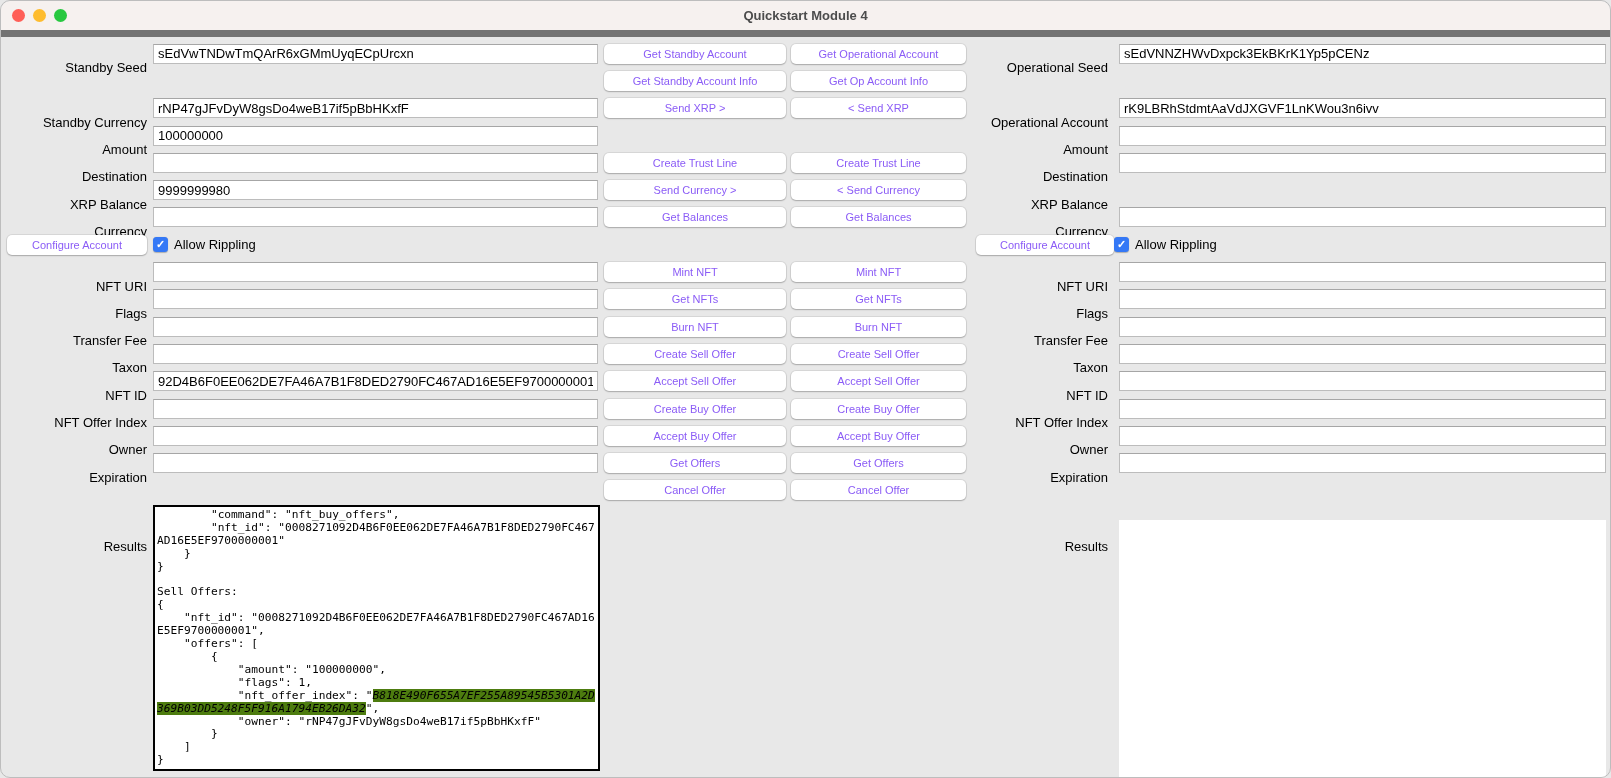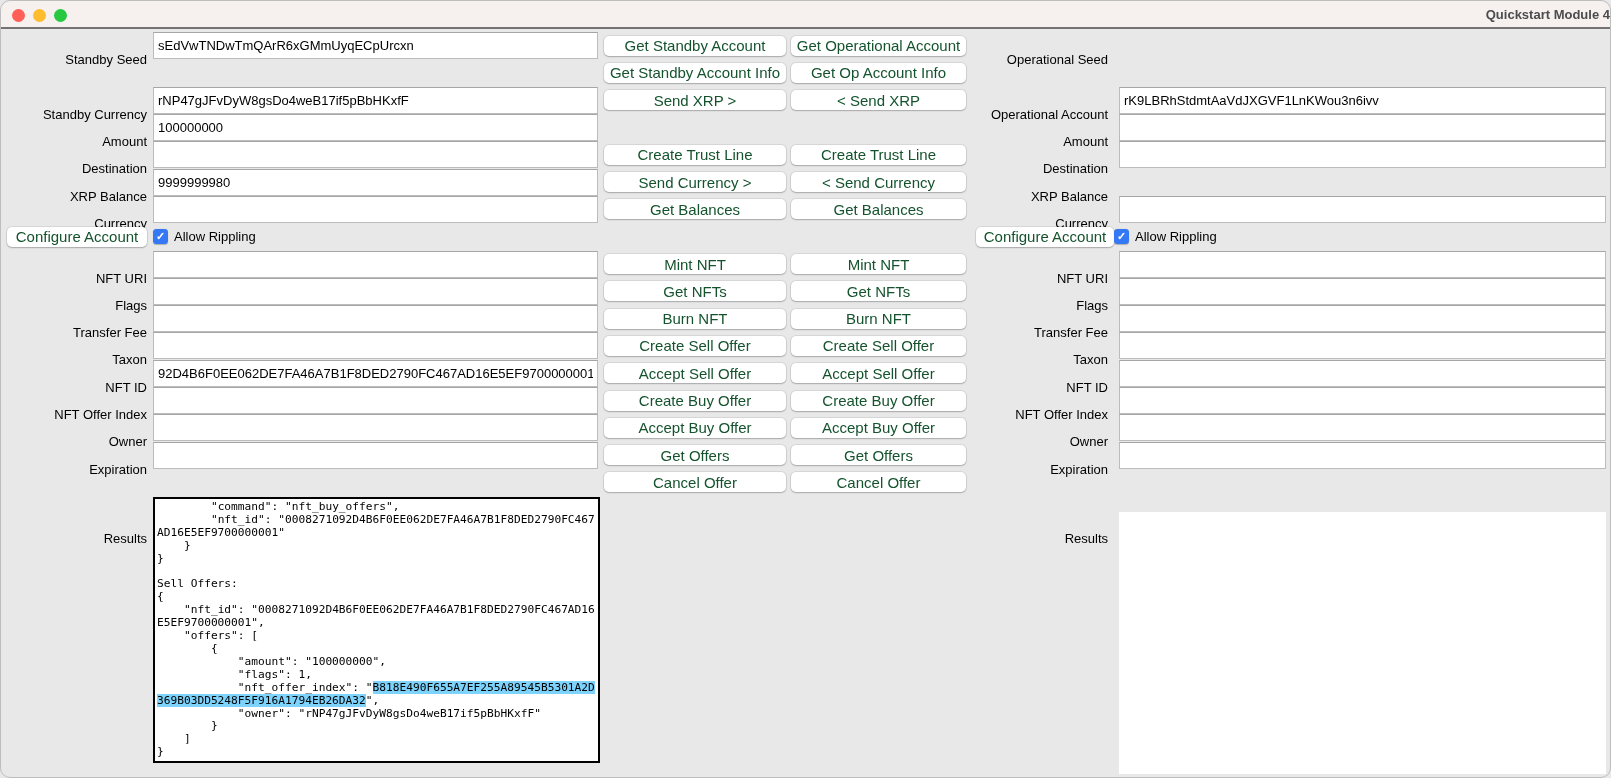--- a/index.html
+++ b/index.html
@@ -8,25 +8,25 @@
     font-family:"Liberation Sans", sans-serif;
     font-size:13px;
     background:#e8e8e8;
     color:#000;
     overflow:hidden;
     border-radius:10px;
     border:1px solid #bdbdbd;
   }
   
   .titlebar {
-    height:28px;
+    height:36px;
     background:#f6f1ef;
-    border-bottom:2px solid #737373;
+    border-bottom:7px solid #737373;
     position:relative;
-    display:flex; align-items:center; justify-content:flex-end;
+    display:flex; align-items:center; justify-content:center;
     border-radius:9px 9px 0 0;
   }
   .lights { position:absolute; left:11px; top:8px; display:flex; gap:8px; }
   .light { width:13px; height:13px; border-radius:50%; }
   .light.red    { background:#ff5f57; }
   .light.yellow { background:#febc2e; }
   .light.green  { background:#28c840; }
   .title { font-weight:bold; font-size:13px; color:#4c4c4c; }
 
   
@@ -39,35 +39,35 @@
   }
   .r1{grid-row:1}.r2{grid-row:2}.r3{grid-row:3}.r4{grid-row:4}.r5{grid-row:5}
   .r6{grid-row:6}.r7{grid-row:7}.r8{grid-row:8}.r9{grid-row:9}.r10{grid-row:10}
   .r11{grid-row:11}.r12{grid-row:12}.r13{grid-row:13}.r14{grid-row:14}.r15{grid-row:15}
   .r16{grid-row:16}.r17{grid-row:17}
   .c1{grid-column:1}.c2{grid-column:2}.c4{grid-column:4}.c6{grid-column:6}
   .c7{grid-column:7}.c8{grid-column:8}
 
   .lab { text-align:right; padding-right:6px; white-space:nowrap;margin-top:28px; }
   .ent {
-    width:100%; height:27px;
+    width:100%; height:20px;
     background:#fff;
     border:1px solid #bcbcbc; border-top-color:#a6a6a6;
     font-family:"Liberation Sans", sans-serif;
     font-size:13px; padding:0 4px; color:#000;
     outline:none;
   }
   .c8 .ent { width:487px; margin-left:5px; }
   .btn {
     width:100%; height:20px;
     background:#fff;
     border:none; border-radius:5px;
     box-shadow:0 0 0 1px rgba(0,0,0,0.07), 0 1px 1.5px rgba(0,0,0,0.22);
     font-family:"Liberation Sans", sans-serif;
-    font-size:15px; color:#14532d;
+    font-size:11px; color:#8b5cf6;
     cursor:default;
   }
   .cfg-btn { width:140px; margin-left:6px; }
   .cfg-btn-r { width:138px; margin-left:10px; }
   .chk-wrap { display:flex; align-items:center; gap:6px; }
   .checkbox {
     width:15px; height:15px; border-radius:3.5px;
     background:#3478f6;
     color:#fff; font-size:11px; font-weight:bold;
     display:flex; align-items:center; justify-content:center;
@@ -87,21 +87,21 @@
     background:#fff;
     border:2px solid #000;
     overflow:hidden;
     padding:2px 2px;
   }
   .results-box pre, .results-box span {
     font-family:"DejaVu Sans Mono", monospace;
     font-size:11.2px; line-height:12.9px;
     white-space:pre-wrap; word-break:break-all;
   }
-  .sel { background:#7dd3fc; }
+  .sel { background:#4d7c0f;font-style:italic; }
   .results-box-r {
     grid-column:8;
     width:487px; height:262px;
     margin-left:5px; margin-top:15px;
     background:#fff;
   }
 </style>
 </head>
 <body>
 
@@ -114,20 +114,21 @@
   <div class="title">Quickstart Module 4</div>
 </div>
 
 <div class="grid">
 
   <div class="lab r1 c1">Standby Seed</div>
   <input class="ent r1 c2" readonly="" value="sEdVwTNDwTmQArR6xGMmUyqECpUrcxn" style="">
   <button class="btn r1 c4">Get Standby Account</button>
   <button class="btn r1 c6">Get Operational Account</button>
   <div class="lab r1 c7">Operational Seed</div>
+  <div class="r1 c8"><input class="ent" readonly="" value="sEdVNNZHWvDxpck3EkBKrK1Yp5pCENz" style=""></div>
 
   <button class="btn r2 c4">Get Standby Account Info</button>
   <button class="btn r2 c6">Get Op Account Info</button>
 
   <div class="lab r3 c1">Standby Currency</div>
   <input class="ent r3 c2" readonly="" value="rNP47gJFvDyW8gsDo4weB17if5pBbHKxfF" style="">
   <button class="btn r3 c4">Send XRP &gt;</button>
   <button class="btn r3 c6">&lt; Send XRP</button>
   <div class="lab r3 c7">Operational Account</div>
   <div class="r3 c8"><input class="ent" readonly="" value="rK9LBRhStdmtAaVdJXGVF1LnKWou3n6ivv" style=""></div>

